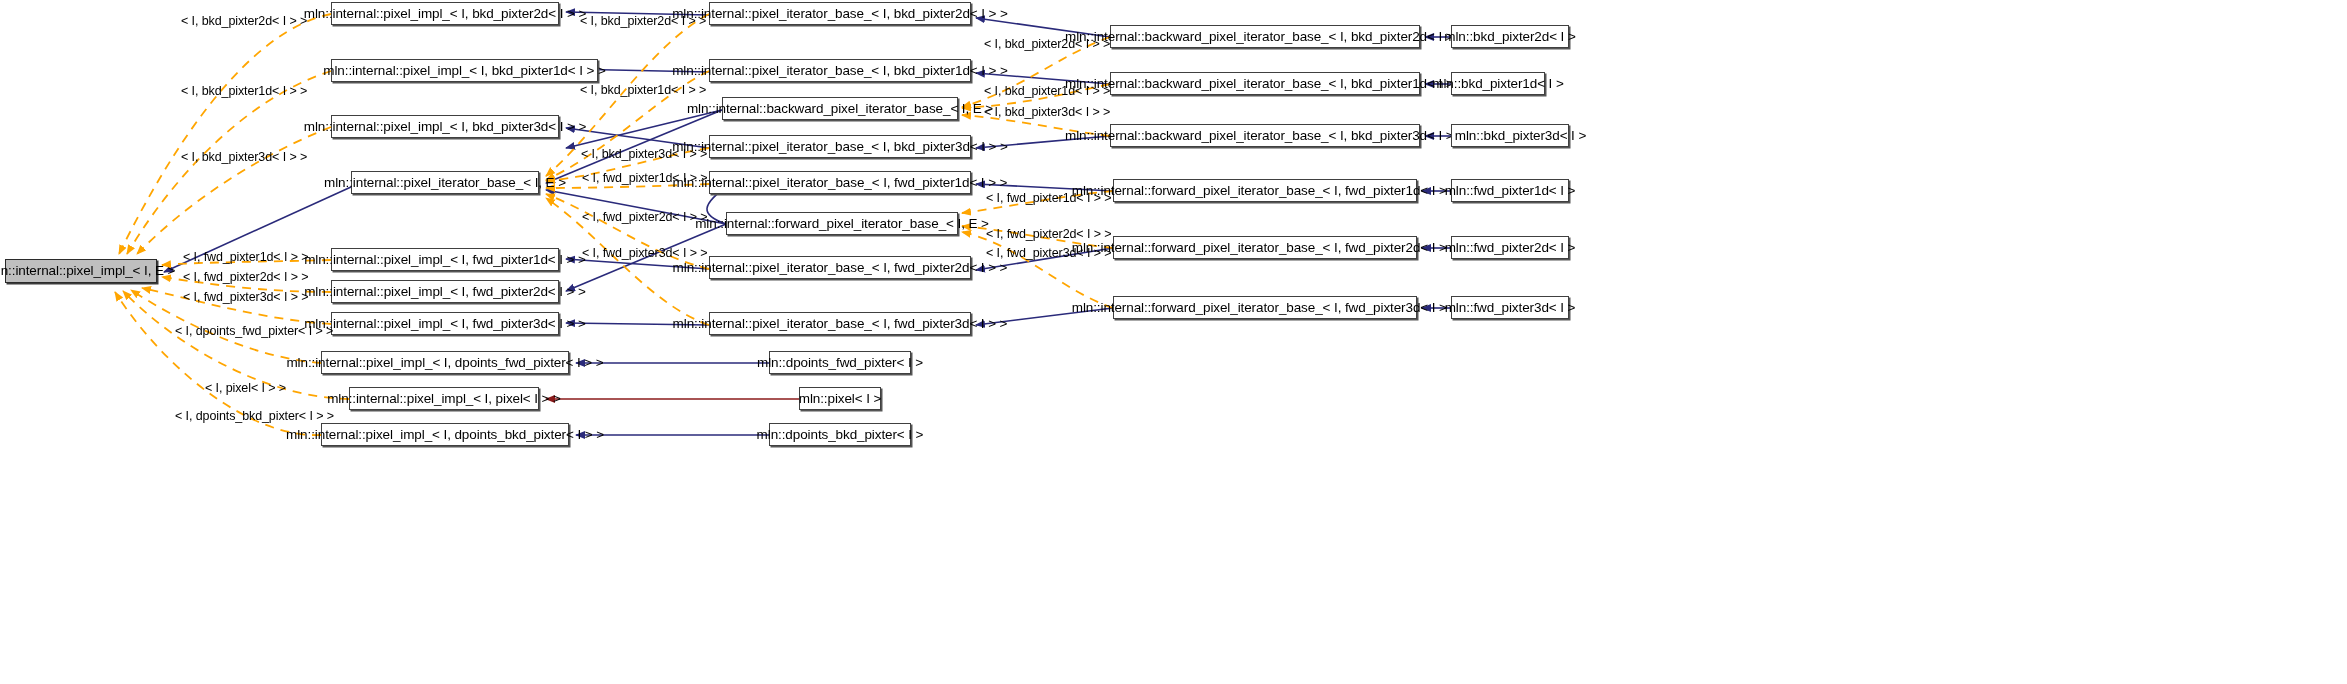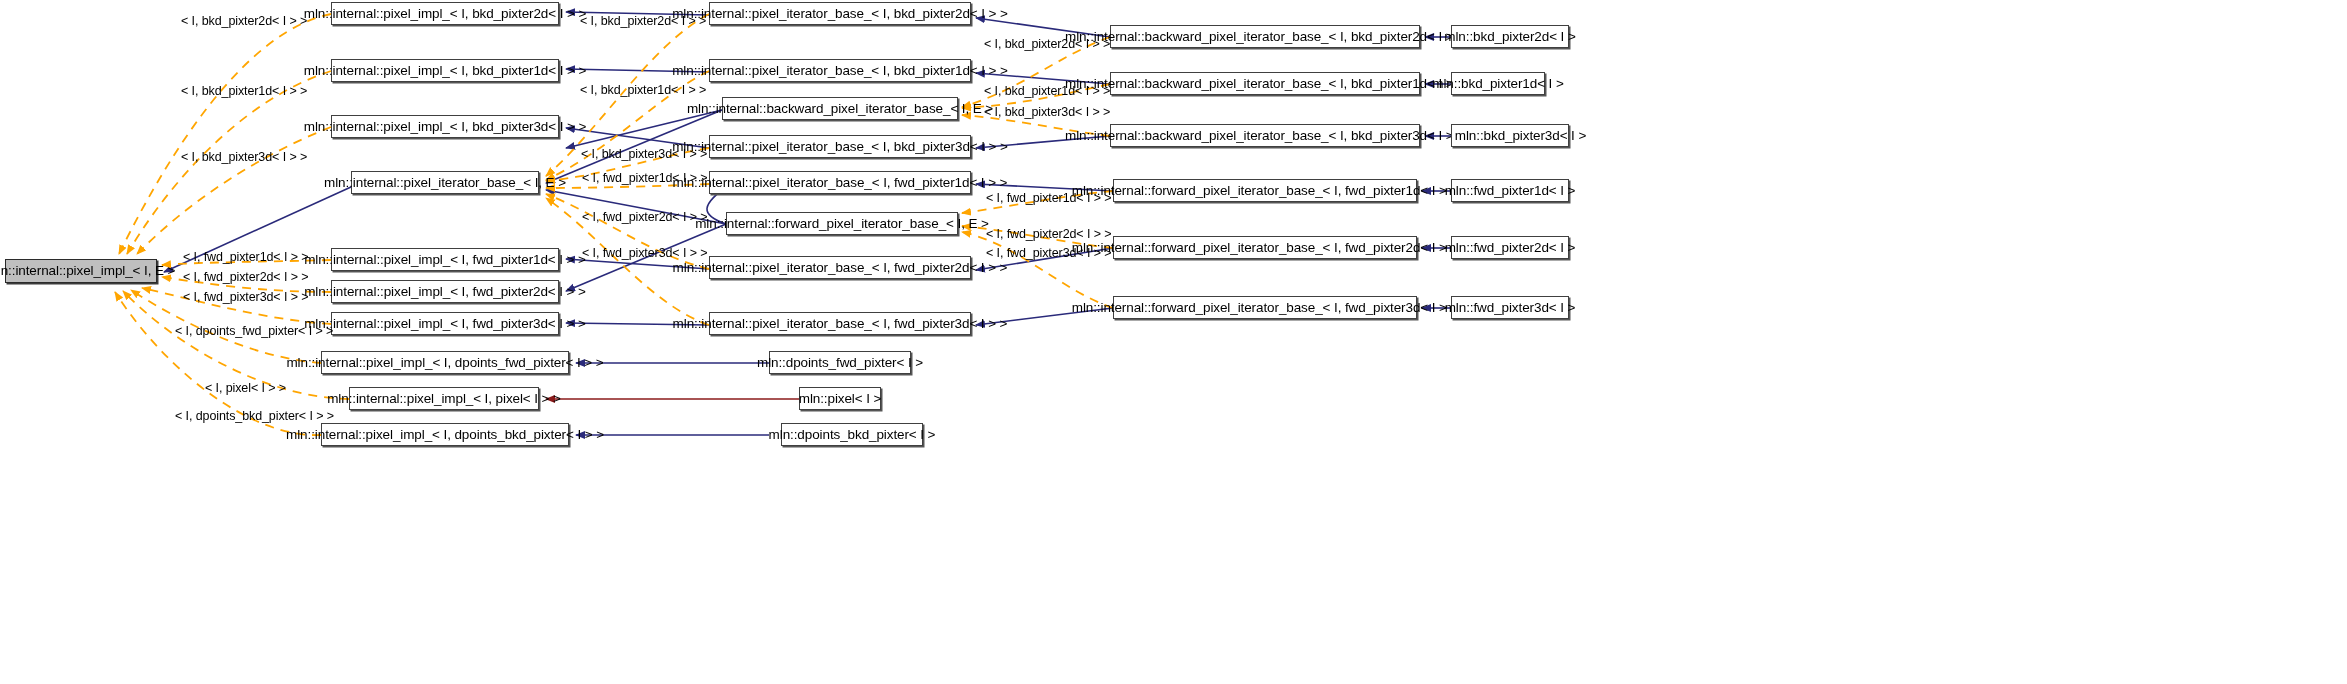--- a/index.html
+++ b/index.html
@@ -138,40 +138,40 @@
 
       <path d="M1113,191 C1060,196 1020,205 962,213" marker-end="url(#arrow-use)"></path>
       <path d="M1113,248 C1060,242 1020,232 962,226" marker-end="url(#arrow-use)"></path>
       <path d="M1113,308 C1060,290 1020,245 962,232" marker-end="url(#arrow-use)"></path>
     </g>
   </svg>
 
   <div id="nodes">
       <div class="node root" style="left: 5px; top: 259px; width: 152px; height: 24px;">mln::internal::pixel_impl_&lt; I, E &gt;</div>
       <div class="node" style="left: 331px; top: 2px; width: 228px; height: 23px;">mln::internal::pixel_impl_&lt; I, bkd_pixter2d&lt; I &gt; &gt;</div>
-      <div class="node" style="left: 331px; top: 59px; width: 228px; height: 23px;">mln::internal::pixel_impl_&lt; I, bkd_pixter1d&lt; I &gt; &gt;</div>
+      <div class="node" style="left: 331px; top: 59px; width: 267px; height: 23px;">mln::internal::pixel_impl_&lt; I, bkd_pixter1d&lt; I &gt; &gt;</div>
       <div class="node" style="left: 331px; top: 115px; width: 228px; height: 23px;">mln::internal::pixel_impl_&lt; I, bkd_pixter3d&lt; I &gt; &gt;</div>
       <div class="node" style="left: 351px; top: 171px; width: 188px; height: 23px;">mln::internal::pixel_iterator_base_&lt; I, E &gt;</div>
       <div class="node" style="left: 331px; top: 248px; width: 228px; height: 23px;">mln::internal::pixel_impl_&lt; I, fwd_pixter1d&lt; I &gt; &gt;</div>
       <div class="node" style="left: 331px; top: 280px; width: 228px; height: 23px;">mln::internal::pixel_impl_&lt; I, fwd_pixter2d&lt; I &gt; &gt;</div>
       <div class="node" style="left: 331px; top: 312px; width: 228px; height: 23px;">mln::internal::pixel_impl_&lt; I, fwd_pixter3d&lt; I &gt; &gt;</div>
       <div class="node" style="left: 321px; top: 351px; width: 248px; height: 23px;">mln::internal::pixel_impl_&lt; I, dpoints_fwd_pixter&lt; I &gt; &gt;</div>
       <div class="node" style="left: 349px; top: 387px; width: 190px; height: 23px;">mln::internal::pixel_impl_&lt; I, pixel&lt; I &gt; &gt;</div>
       <div class="node" style="left: 321px; top: 423px; width: 248px; height: 23px;">mln::internal::pixel_impl_&lt; I, dpoints_bkd_pixter&lt; I &gt; &gt;</div>
       <div class="node" style="left: 709px; top: 2px; width: 262px; height: 23px;">mln::internal::pixel_iterator_base_&lt; I, bkd_pixter2d&lt; I &gt; &gt;</div>
       <div class="node" style="left: 709px; top: 59px; width: 262px; height: 23px;">mln::internal::pixel_iterator_base_&lt; I, bkd_pixter1d&lt; I &gt; &gt;</div>
       <div class="node" style="left: 722px; top: 97px; width: 236px; height: 23px;">mln::internal::backward_pixel_iterator_base_&lt; I, E &gt;</div>
       <div class="node" style="left: 709px; top: 135px; width: 262px; height: 23px;">mln::internal::pixel_iterator_base_&lt; I, bkd_pixter3d&lt; I &gt; &gt;</div>
       <div class="node" style="left: 709px; top: 171px; width: 262px; height: 23px;">mln::internal::pixel_iterator_base_&lt; I, fwd_pixter1d&lt; I &gt; &gt;</div>
       <div class="node" style="left: 726px; top: 212px; width: 232px; height: 23px;">mln::internal::forward_pixel_iterator_base_&lt; I, E &gt;</div>
       <div class="node" style="left: 709px; top: 256px; width: 262px; height: 23px;">mln::internal::pixel_iterator_base_&lt; I, fwd_pixter2d&lt; I &gt; &gt;</div>
       <div class="node" style="left: 709px; top: 312px; width: 262px; height: 23px;">mln::internal::pixel_iterator_base_&lt; I, fwd_pixter3d&lt; I &gt; &gt;</div>
       <div class="node" style="left: 769px; top: 351px; width: 142px; height: 23px;">mln::dpoints_fwd_pixter&lt; I &gt;</div>
       <div class="node" style="left: 799px; top: 387px; width: 82px; height: 23px;">mln::pixel&lt; I &gt;</div>
-      <div class="node" style="left: 769px; top: 423px; width: 142px; height: 23px; margin-left: 12px;">mln::dpoints_bkd_pixter&lt; I &gt;</div>
+      <div class="node" style="left: 769px; top: 423px; width: 142px; height: 23px;">mln::dpoints_bkd_pixter&lt; I &gt;</div>
       <div class="node" style="left: 1110px; top: 25px; width: 310px; height: 23px;">mln::internal::backward_pixel_iterator_base_&lt; I, bkd_pixter2d&lt; I &gt; &gt;</div>
       <div class="node" style="left: 1110px; top: 72px; width: 310px; height: 23px;">mln::internal::backward_pixel_iterator_base_&lt; I, bkd_pixter1d&lt; I &gt; &gt;</div>
       <div class="node" style="left: 1110px; top: 124px; width: 310px; height: 23px;">mln::internal::backward_pixel_iterator_base_&lt; I, bkd_pixter3d&lt; I &gt; &gt;</div>
       <div class="node" style="left: 1113px; top: 179px; width: 304px; height: 23px;">mln::internal::forward_pixel_iterator_base_&lt; I, fwd_pixter1d&lt; I &gt; &gt;</div>
       <div class="node" style="left: 1113px; top: 236px; width: 304px; height: 23px;">mln::internal::forward_pixel_iterator_base_&lt; I, fwd_pixter2d&lt; I &gt; &gt;</div>
       <div class="node" style="left: 1113px; top: 296px; width: 304px; height: 23px;">mln::internal::forward_pixel_iterator_base_&lt; I, fwd_pixter3d&lt; I &gt; &gt;</div>
       <div class="node" style="left: 1451px; top: 25px; width: 118px; height: 23px;">mln::bkd_pixter2d&lt; I &gt;</div>
       <div class="node" style="left: 1451px; top: 72px; width: 94px; height: 23px;">mln::bkd_pixter1d&lt; I &gt;</div>
       <div class="node" style="left: 1451px; top: 124px; width: 118px; height: 23px; padding-left: 28px;">mln::bkd_pixter3d&lt; I &gt;</div>
       <div class="node" style="left: 1451px; top: 179px; width: 118px; height: 23px;">mln::fwd_pixter1d&lt; I &gt;</div>

